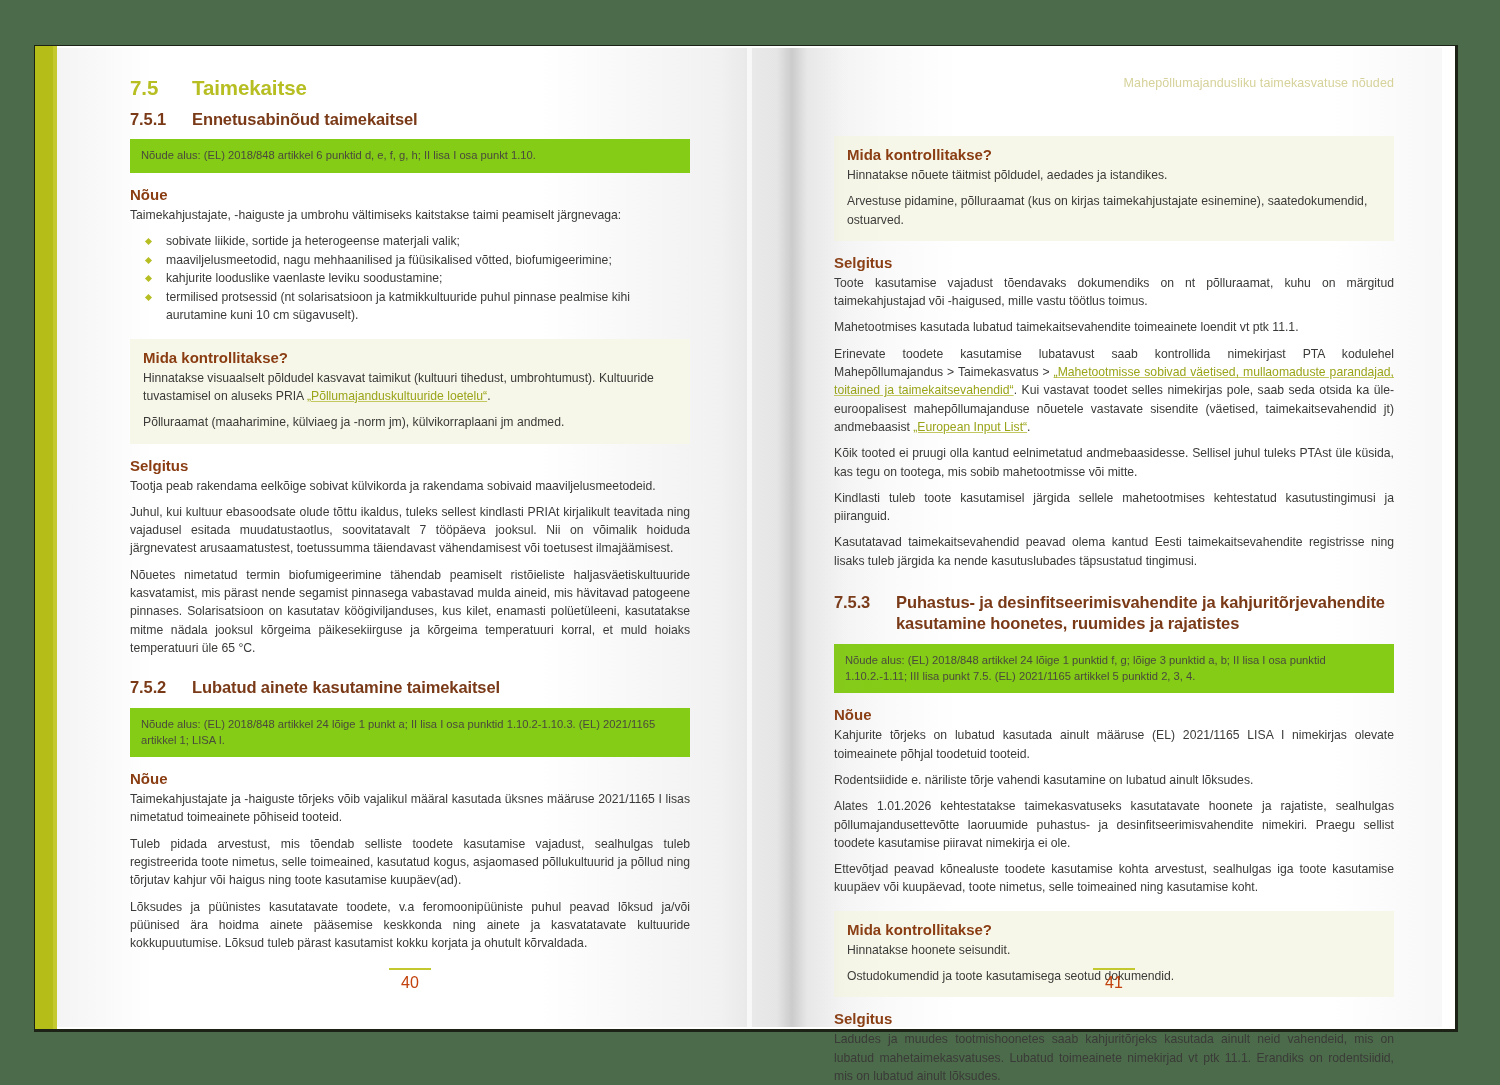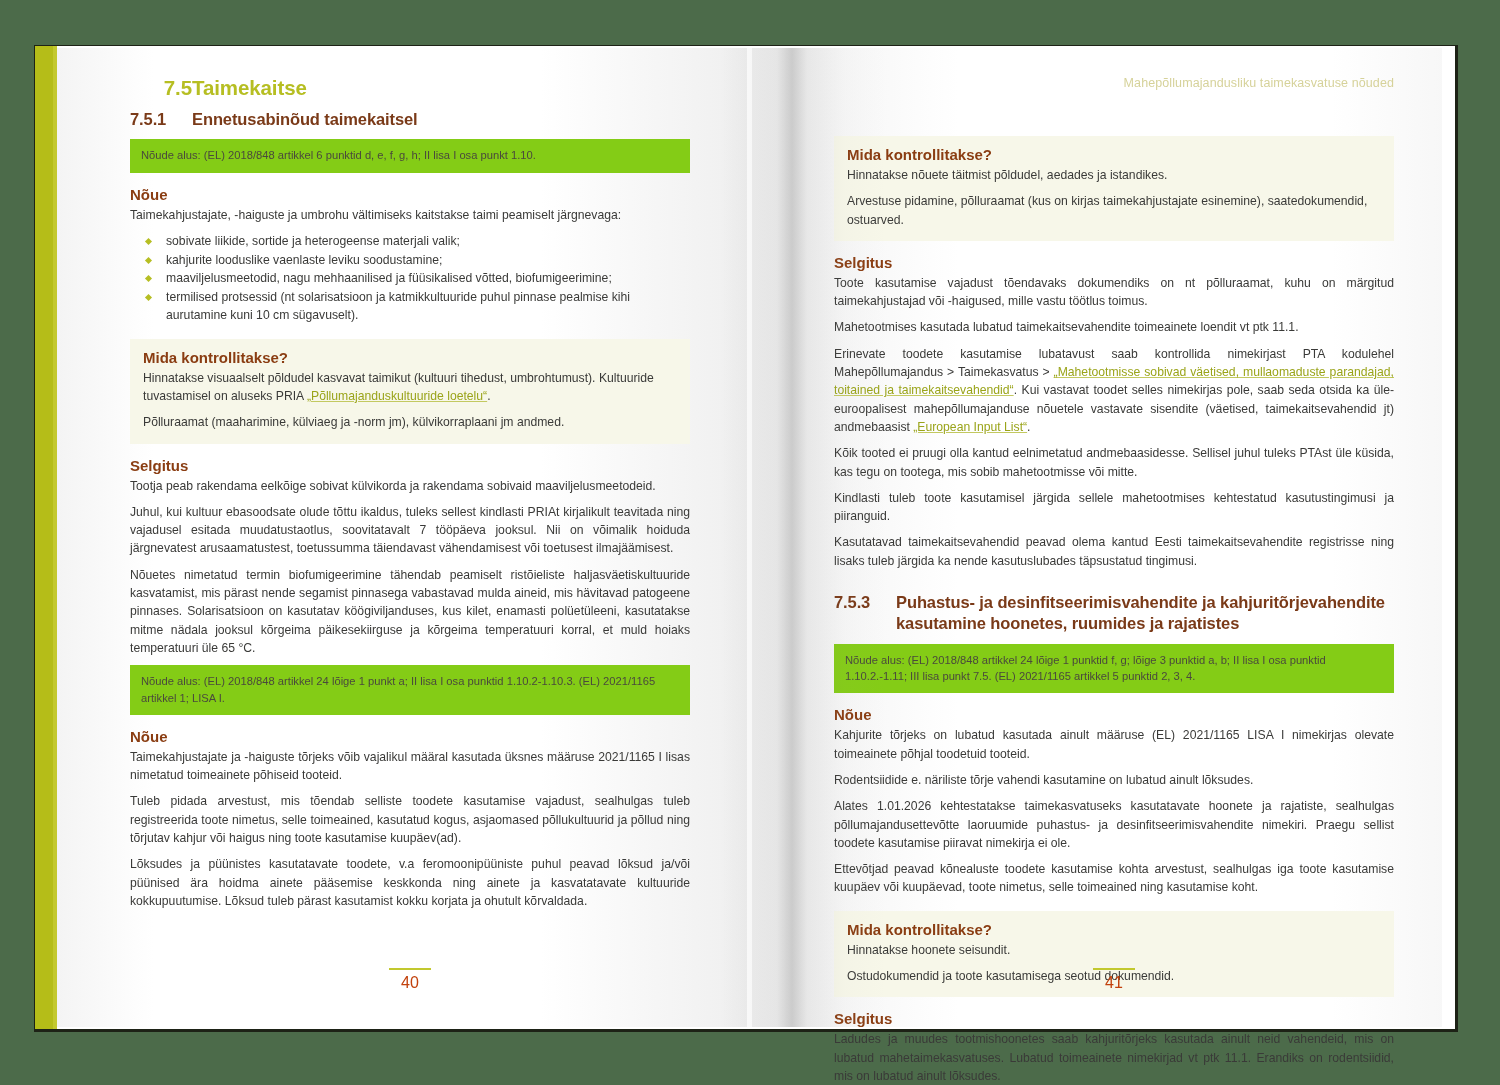--- a/index.html
+++ b/index.html
@@ -111,21 +111,21 @@
   }
   .running-head.right { text-align: right; }
 
   h2.sec {
     margin: 0 0 6px 0;
     font-size: 20.5px;
     font-weight: bold;
     color: #b6be22;
     letter-spacing: -0.1px;
   }
-  h2.sec .num { display: inline-block; width: 62px; text-align: right; }
+  h2.sec .num { display: inline-block; width: 62px; }
 
   h3.subsec {
     margin: 9px 0 9px 0;
     font-size: 16.5px;
     font-weight: bold;
     color: #7a3a18;
     letter-spacing: -0.1px;
     line-height: 1.3;
   }
   h3.subsec .num {
@@ -240,36 +240,39 @@
         <h3 class="subsec">
           <span class="num">7.5.1</span><span class="txt">Ennetusabinõud taimekaitsel</span>
         </h3>
 
         <div class="basis-box">Nõude alus: (EL) 2018/848 artikkel 6 punktid d, e, f, g, h; II lisa I osa punkt 1.10.</div>
 
         <div class="block-h">Nõue</div>
         <p class="body">Taimekahjustajate, -haiguste ja umbrohu vältimiseks kaitstakse taimi peamiselt järgnevaga:</p>
         <ul class="bullets">
           <li>sobivate liikide, sortide ja heterogeense materjali valik;</li>
+          <li>maaviljelusmeetodid, nagu mehhaanilised ja füüsikalised võtted, biofumigeerimine;</li>
           <li>kahjurite looduslike vaenlaste leviku soodustamine;</li>
-          <li>maaviljelusmeetodid, nagu mehhaanilised ja füüsikalised võtted, biofumigeerimine;</li>
           <li>termilised protsessid (nt solarisatsioon ja katmikkultuuride puhul pinnase pealmise kihi aurutamine kuni 10 cm sügavuselt).</li>
         </ul>
 
         <div class="check-box">
           <div class="block-h">Mida kontrollitakse?</div>
           <p class="body"><span>Hinnatakse visuaalselt põldudel kasvavat taimikut (kultuuri tihedust, umbrohtumust). Kultuuride tuvastamisel on aluseks PRIA </span><a class="lnk" href="#">„Põllumajanduskultuuride loetelu“</a><span>.</span></p>
           <p class="body">Põlluraamat (maaharimine, külviaeg ja -norm jm), külvikorraplaani jm andmed.</p>
         </div>
 
         <div class="block-h">Selgitus</div>
         <p class="body">Tootja peab rakendama eelkõige sobivat külvikorda ja rakendama sobivaid maaviljelusmeetodeid.</p>
         <p class="body">Juhul, kui kultuur ebasoodsate olude tõttu ikaldus, tuleks sellest kindlasti PRIAt kirjalikult teavitada ning vajadusel esitada muudatustaotlus, soovitatavalt 7 tööpäeva jooksul. Nii on võimalik hoiduda järgnevatest arusaamatustest, toetussumma täiendavast vähendamisest või toetusest ilmajäämisest.</p>
         <p class="body">Nõuetes nimetatud termin biofumigeerimine tähendab peamiselt ristõieliste haljasväetiskultuuride kasvatamist, mis pärast nende segamist pinnasega vabastavad mulda aineid, mis hävitavad patogeene pinnases. Solarisatsioon on kasutatav köögiviljanduses, kus kilet, enamasti polüetüleeni, kasutatakse mitme nädala jooksul kõrgeima päikesekiirguse ja kõrgeima temperatuuri korral, et muld hoiaks temperatuuri üle 65 °C.</p>
 
+        <h3 class="subsec" style="margin-top:20px;">
+          <span class="num">7.5.2</span><span class="txt">Lubatud ainete kasutamine taimekaitsel</span>
+        </h3>
 
         <div class="basis-box">Nõude alus: (EL) 2018/848 artikkel 24 lõige 1 punkt a; II lisa I osa punktid 1.10.2-1.10.3. (EL) 2021/1165 artikkel 1; LISA I.</div>
 
         <div class="block-h">Nõue</div>
         <p class="body">Taimekahjustajate ja -haiguste tõrjeks võib vajalikul määral kasutada üksnes määruse 2021/1165 I lisas nimetatud toimeainete põhiseid tooteid.</p>
         <p class="body">Tuleb pidada arvestust, mis tõendab selliste toodete kasutamise vajadust, sealhulgas tuleb registreerida toote nimetus, selle toimeained, kasutatud kogus, asjaomased põllukultuurid ja põllud ning tõrjutav kahjur või haigus ning toote kasutamise kuupäev(ad).</p>
         <p class="body">Lõksudes ja püünistes kasutatavate toodete, v.a feromoonipüüniste puhul peavad lõksud ja/või püünised ära hoidma ainete pääsemise keskkonda ning ainete ja kasvatatavate kultuuride kokkupuutumise. Lõksud tuleb pärast kasutamist kokku korjata ja ohutult kõrvaldada.</p>
 
       </div>
 

